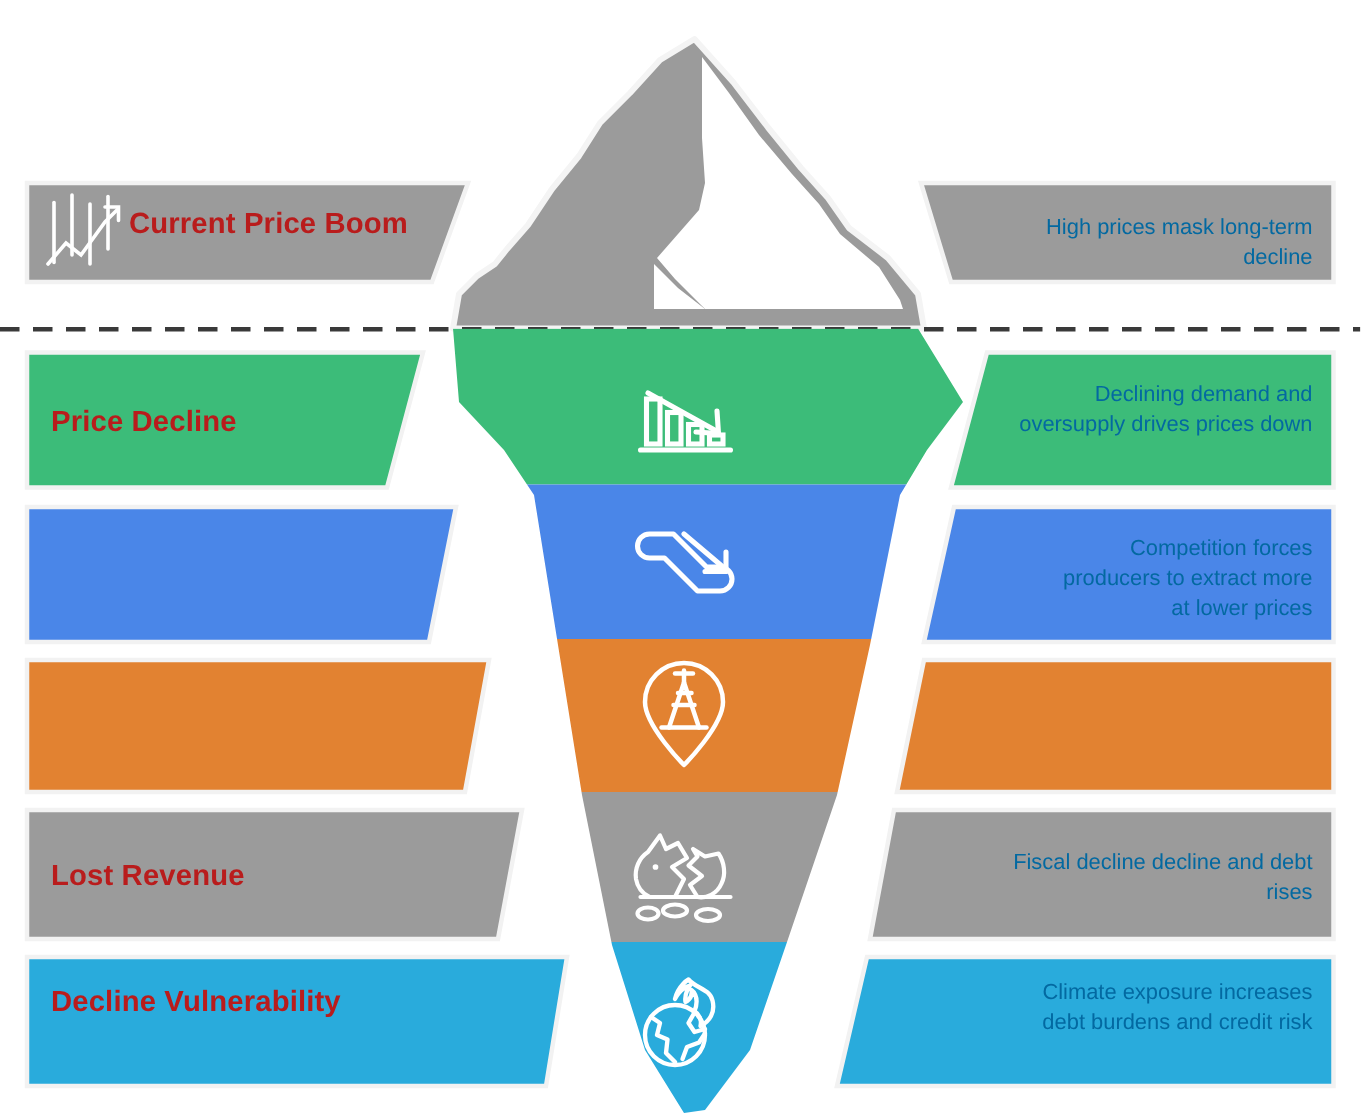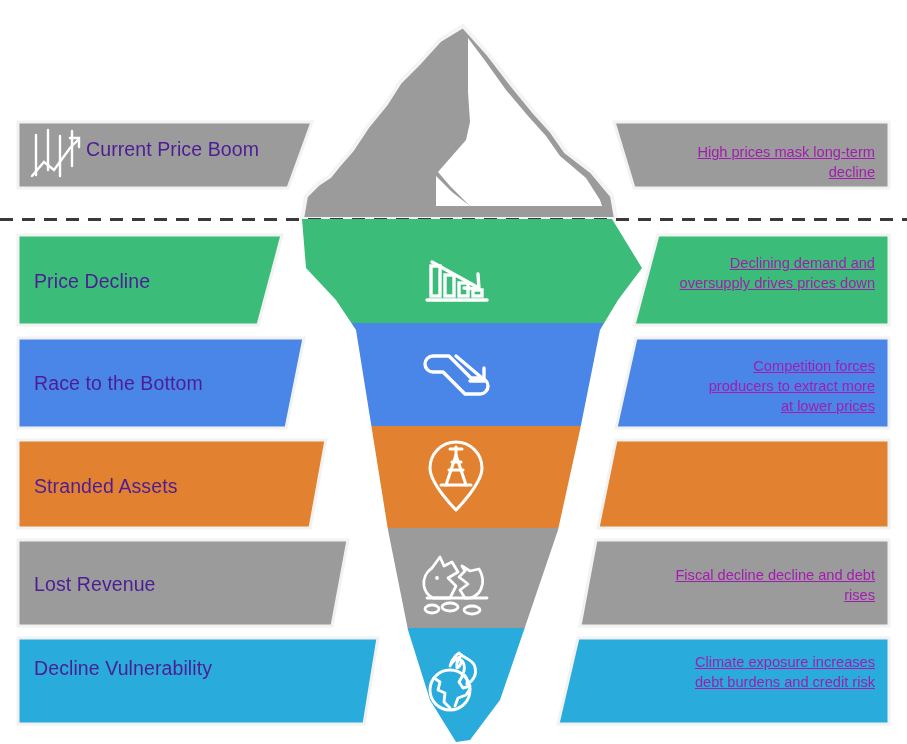--- a/index.html
+++ b/index.html
@@ -23,36 +23,35 @@
   #art {
     position: absolute;
     left: 0; top: 0;
     width: 907px;
     height: 744px;
   }
 
   
   .row-title {
     position: absolute;
-    color: #4c1d95;
-    font-weight: normal;
+    color: #b91c1c;
+    font-weight: bold;
     font-size: 19.5px;
     line-height: 1.28;
     letter-spacing: .1px;
     text-align: left;
     pointer-events: none;
   }
   .row-desc {
     position: absolute;
-    color: #a21caf;
+    color: #0369a1;
     font-size: 14.6px;
     line-height: 1.38;
     text-align: right;
     pointer-events: none;
-    text-decoration: underline;
   }
 
   
 </style>
 </head>
 <body>
 
 <div id="stage">
 
   <svg id="art" viewBox="0 0 907 744" xmlns="http://www.w3.org/2000/svg">
@@ -267,24 +266,22 @@
     </g>
 
   </svg>
 
   <div class="row-title" style="left:86px; top:137px; width:210px;">Current Price Boom</div>
   <div class="row-desc" style="right:32px; top:142px; width:180px;">High prices mask long-term decline</div>
 
   <div class="row-title" style="left:34px; top:269px; width:230px;">Price Decline</div>
   <div class="row-desc" style="right:32px; top:253px; width:200px;">Declining demand and oversupply drives prices down</div>
 
-  <div class="row-title" style="left:34px; top:371px; width:250px;">Race to the Bottom</div>
   <div class="row-desc" style="right:32px; top:356px; width:170px;">Competition forces producers to extract more at lower prices</div>
 
-  <div class="row-title" style="left:34px; top:474px; width:250px;">Stranded Assets</div>
 
   <div class="row-title" style="left:34px; top:572px; width:250px;">Lost Revenue</div>
   <div class="row-desc" style="right:32px; top:565px; width:200px;">Fiscal decline decline and debt rises</div>
 
   <div class="row-title" style="left:34px; top:656px; width:200px;">Decline Vulnerability</div>
   <div class="row-desc" style="right:32px; top:652px; width:200px;">Climate exposure increases debt burdens and credit risk</div>
 
 </div>
 
 </body></html>

